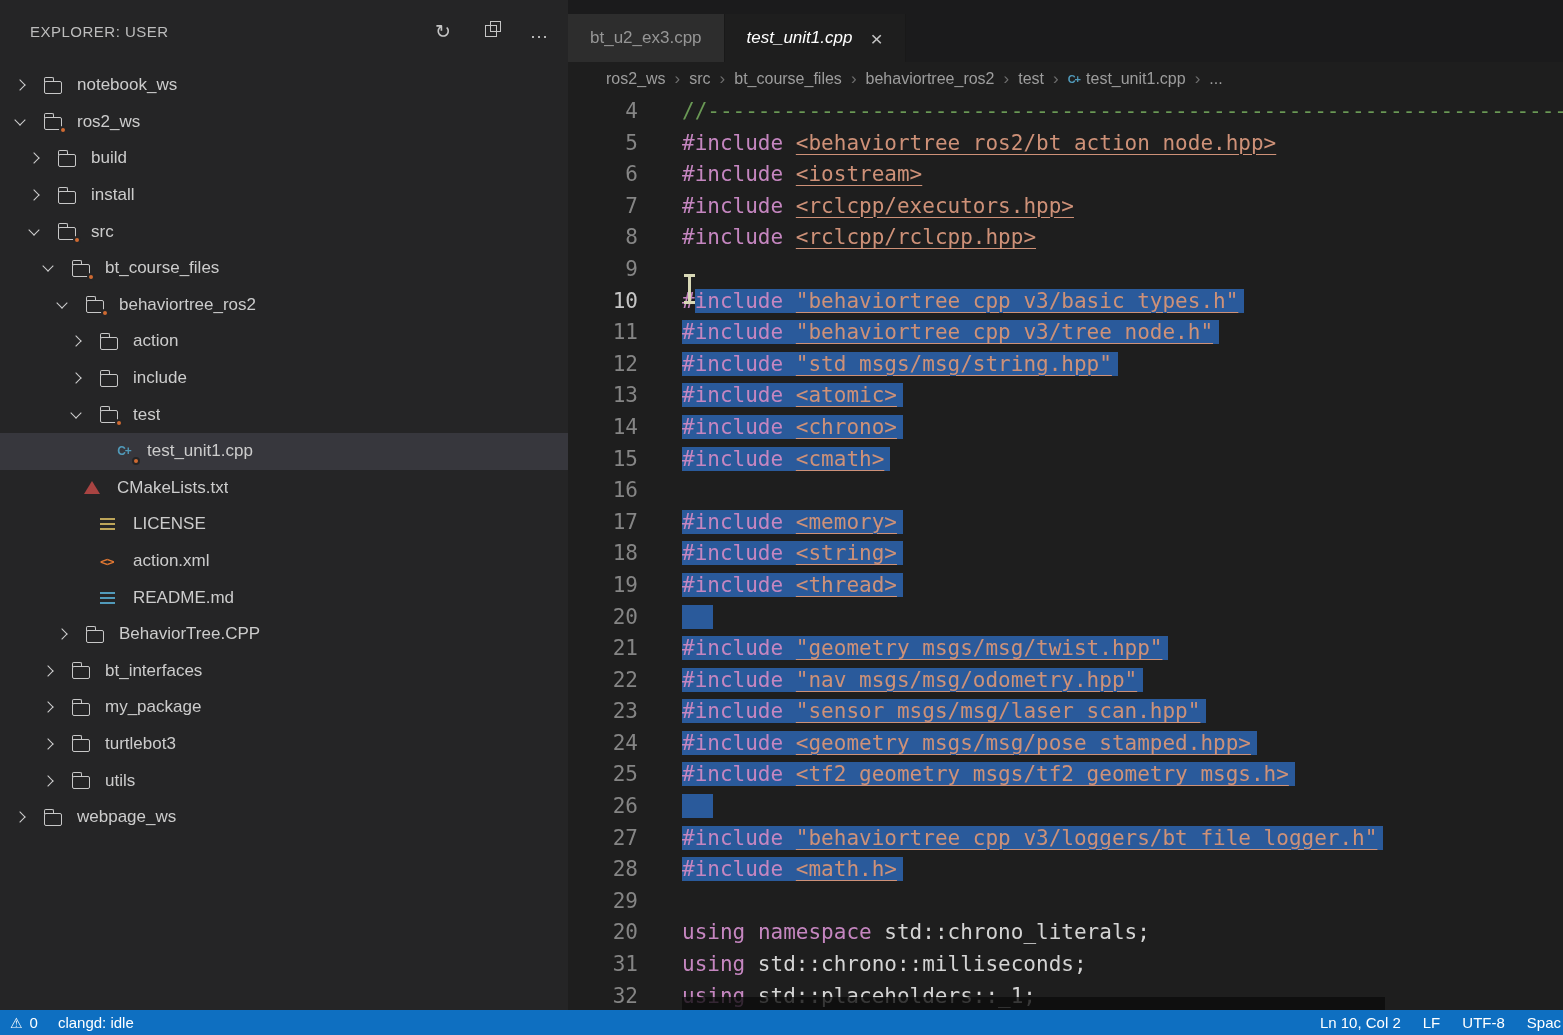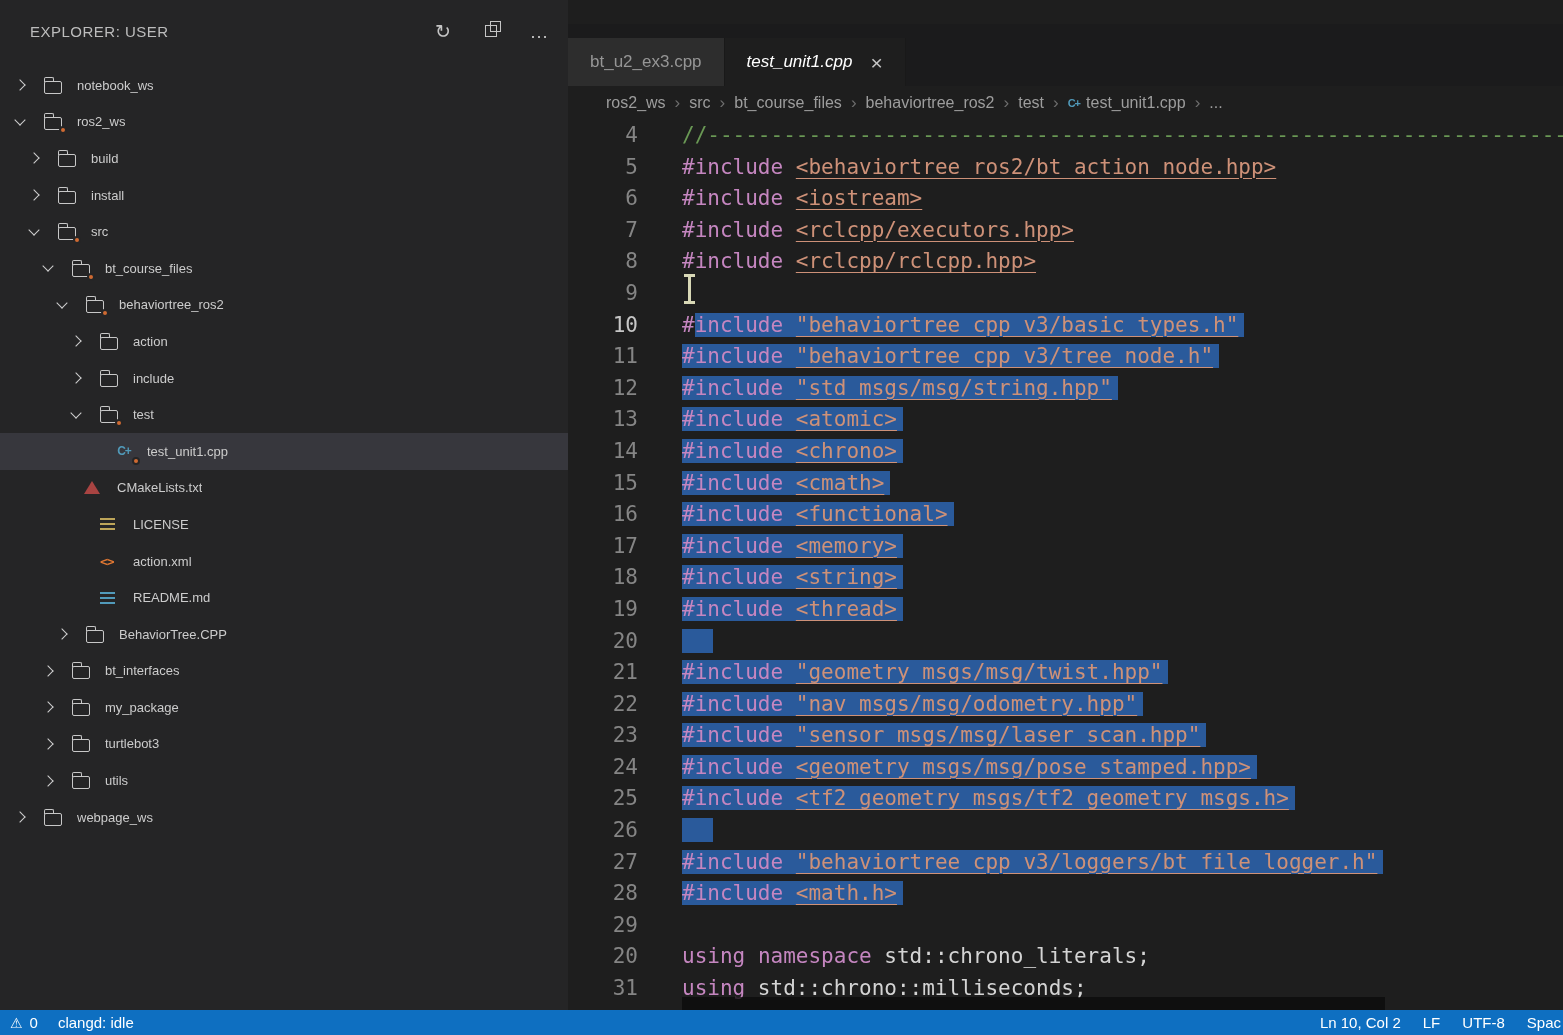--- a/index.html
+++ b/index.html
@@ -12,21 +12,21 @@
   .sidebar{width:568px;flex:none;background:#252526;display:flex;flex-direction:column;overflow:hidden;}
   .sidebar-header{height:62px;flex:none;display:flex;align-items:center;justify-content:space-between;
                   padding:0 18px 0 30px;}
   .sidebar-title{font-size:15px;letter-spacing:.5px;color:#bdbdbd;white-space:nowrap;}
   .sidebar-actions{display:flex;align-items:center;gap:26px;color:#c5c5c5;}
   .hdr-icon{font-size:19px;line-height:1;width:22px;height:22px;display:flex;align-items:center;
             justify-content:center;cursor:pointer;}
   .overlap-squares{position:relative;width:12px;height:12px;display:block;border:1.4px solid #c5c5c5;background:#252526;}
   .overlap-squares::before{content:"";position:absolute;right:-5px;top:-5px;width:9px;height:9px;
             border:1.4px solid #c5c5c5;}
-  .tree{flex:1;padding-top:5px;font-size:13px;color:#cccccc;overflow:hidden;}
+  .tree{flex:1;padding-top:5px;font-size:17px;color:#cccccc;overflow:hidden;}
   .tree-row{display:flex;align-items:center;height:36.6px;cursor:pointer;white-space:nowrap;}
   .tree-row.selected{background:#37373d;}
   .chev-box{width:24px;flex:none;display:flex;align-items:center;justify-content:center;}
   .chev{width:8px;height:8px;border-right:1.6px solid #cfcfcf;border-bottom:1.6px solid #cfcfcf;display:block;}
   .chev.right{transform:rotate(-45deg);}
   .chev.down{transform:rotate(45deg);margin-top:-4px;}
   .icon-box{width:45px;flex:none;display:flex;align-items:center;padding-left:12px;}
   .ticon{position:relative;display:block;flex:none;}
   .ticon.folder{width:18px;height:13px;border:1.5px solid #c8c8c8;border-radius:2px;margin-top:4px;}
   .ticon.folder::before{content:"";position:absolute;top:-5px;left:-1.5px;width:8px;height:4px;
@@ -40,21 +40,21 @@
         background:repeating-linear-gradient(to bottom,#bda559 0 2px,transparent 2px 5px);}
   .ticon.xml{color:#e37933;font-weight:bold;font-size:13px;letter-spacing:-1px;font-family:"DejaVu Sans Mono",monospace;}
   .ticon.xml::before{content:"<>";}
   .ticon.md{width:15px;height:14px;margin-top:2px;
         background:repeating-linear-gradient(to bottom,#519aba 0 2px,transparent 2px 5px);}
   .mod-dot{position:absolute;right:-6px;bottom:-5px;width:8px;height:8px;border-radius:50%;
         background:var(--dot-color,#cf6a32);border:2px solid #252526;}
   .tree-label{overflow:hidden;text-overflow:ellipsis;}
 
   
-  .editor-region{flex:1;min-width:0;display:flex;flex-direction:column;margin-top:24px;}
+  .editor-region{flex:1;min-width:0;display:flex;flex-direction:column;}
   .tabbar{height:62px;flex:none;background:#1b1b1c;display:flex;align-items:flex-end;overflow:hidden;}
   .tab{height:48px;display:flex;align-items:center;padding:0 22px;background:#2d2d2d;color:#969696;
        font-size:17px;border-right:1px solid #191919;cursor:pointer;white-space:nowrap;}
   .tab.active{background:#1e1e1e;color:#ffffff;}
   .tab.active .tab-label{font-style:italic;}
   .tab-close{margin-left:18px;font-size:21px;line-height:1;color:#c5c5c5;cursor:pointer;}
   .breadcrumbs{height:34px;flex:none;background:#1e1e1e;display:flex;align-items:center;gap:9px;
        padding-left:38px;font-size:16px;color:#9d9d9d;overflow:hidden;white-space:nowrap;}
   .bc-sep{color:#6e6e6e;font-size:17px;}
   .bc-item{display:flex;align-items:center;gap:6px;cursor:pointer;}
@@ -387,21 +387,20 @@
             <div class="code-line">
               <span class="line-num">14</span>
               <span class="line-content"><span class="sel"><span class="tk-kw">#include</span><span class="tk-txt"> </span><span class="tk-inc">&lt;chrono&gt;</span></span></span>
             </div>
             <div class="code-line">
               <span class="line-num">15</span>
               <span class="line-content"><span class="sel"><span class="tk-kw">#include</span><span class="tk-txt"> </span><span class="tk-inc">&lt;cmath&gt;</span></span></span>
             </div>
             <div class="code-line">
               <span class="line-num">16</span>
-              <span class="line-content"><span class="sel"><span class="tk-kw">#include</span><span class="tk-txt"> </span><span class="tk-inc">&lt;functional&gt;</span></span></span>
             </div>
             <div class="code-line">
               <span class="line-num">17</span>
               <span class="line-content"><span class="sel"><span class="tk-kw">#include</span><span class="tk-txt"> </span><span class="tk-inc">&lt;memory&gt;</span></span></span>
             </div>
             <div class="code-line">
               <span class="line-num">18</span>
               <span class="line-content"><span class="sel"><span class="tk-kw">#include</span><span class="tk-txt"> </span><span class="tk-inc">&lt;string&gt;</span></span></span>
             </div>
             <div class="code-line">

